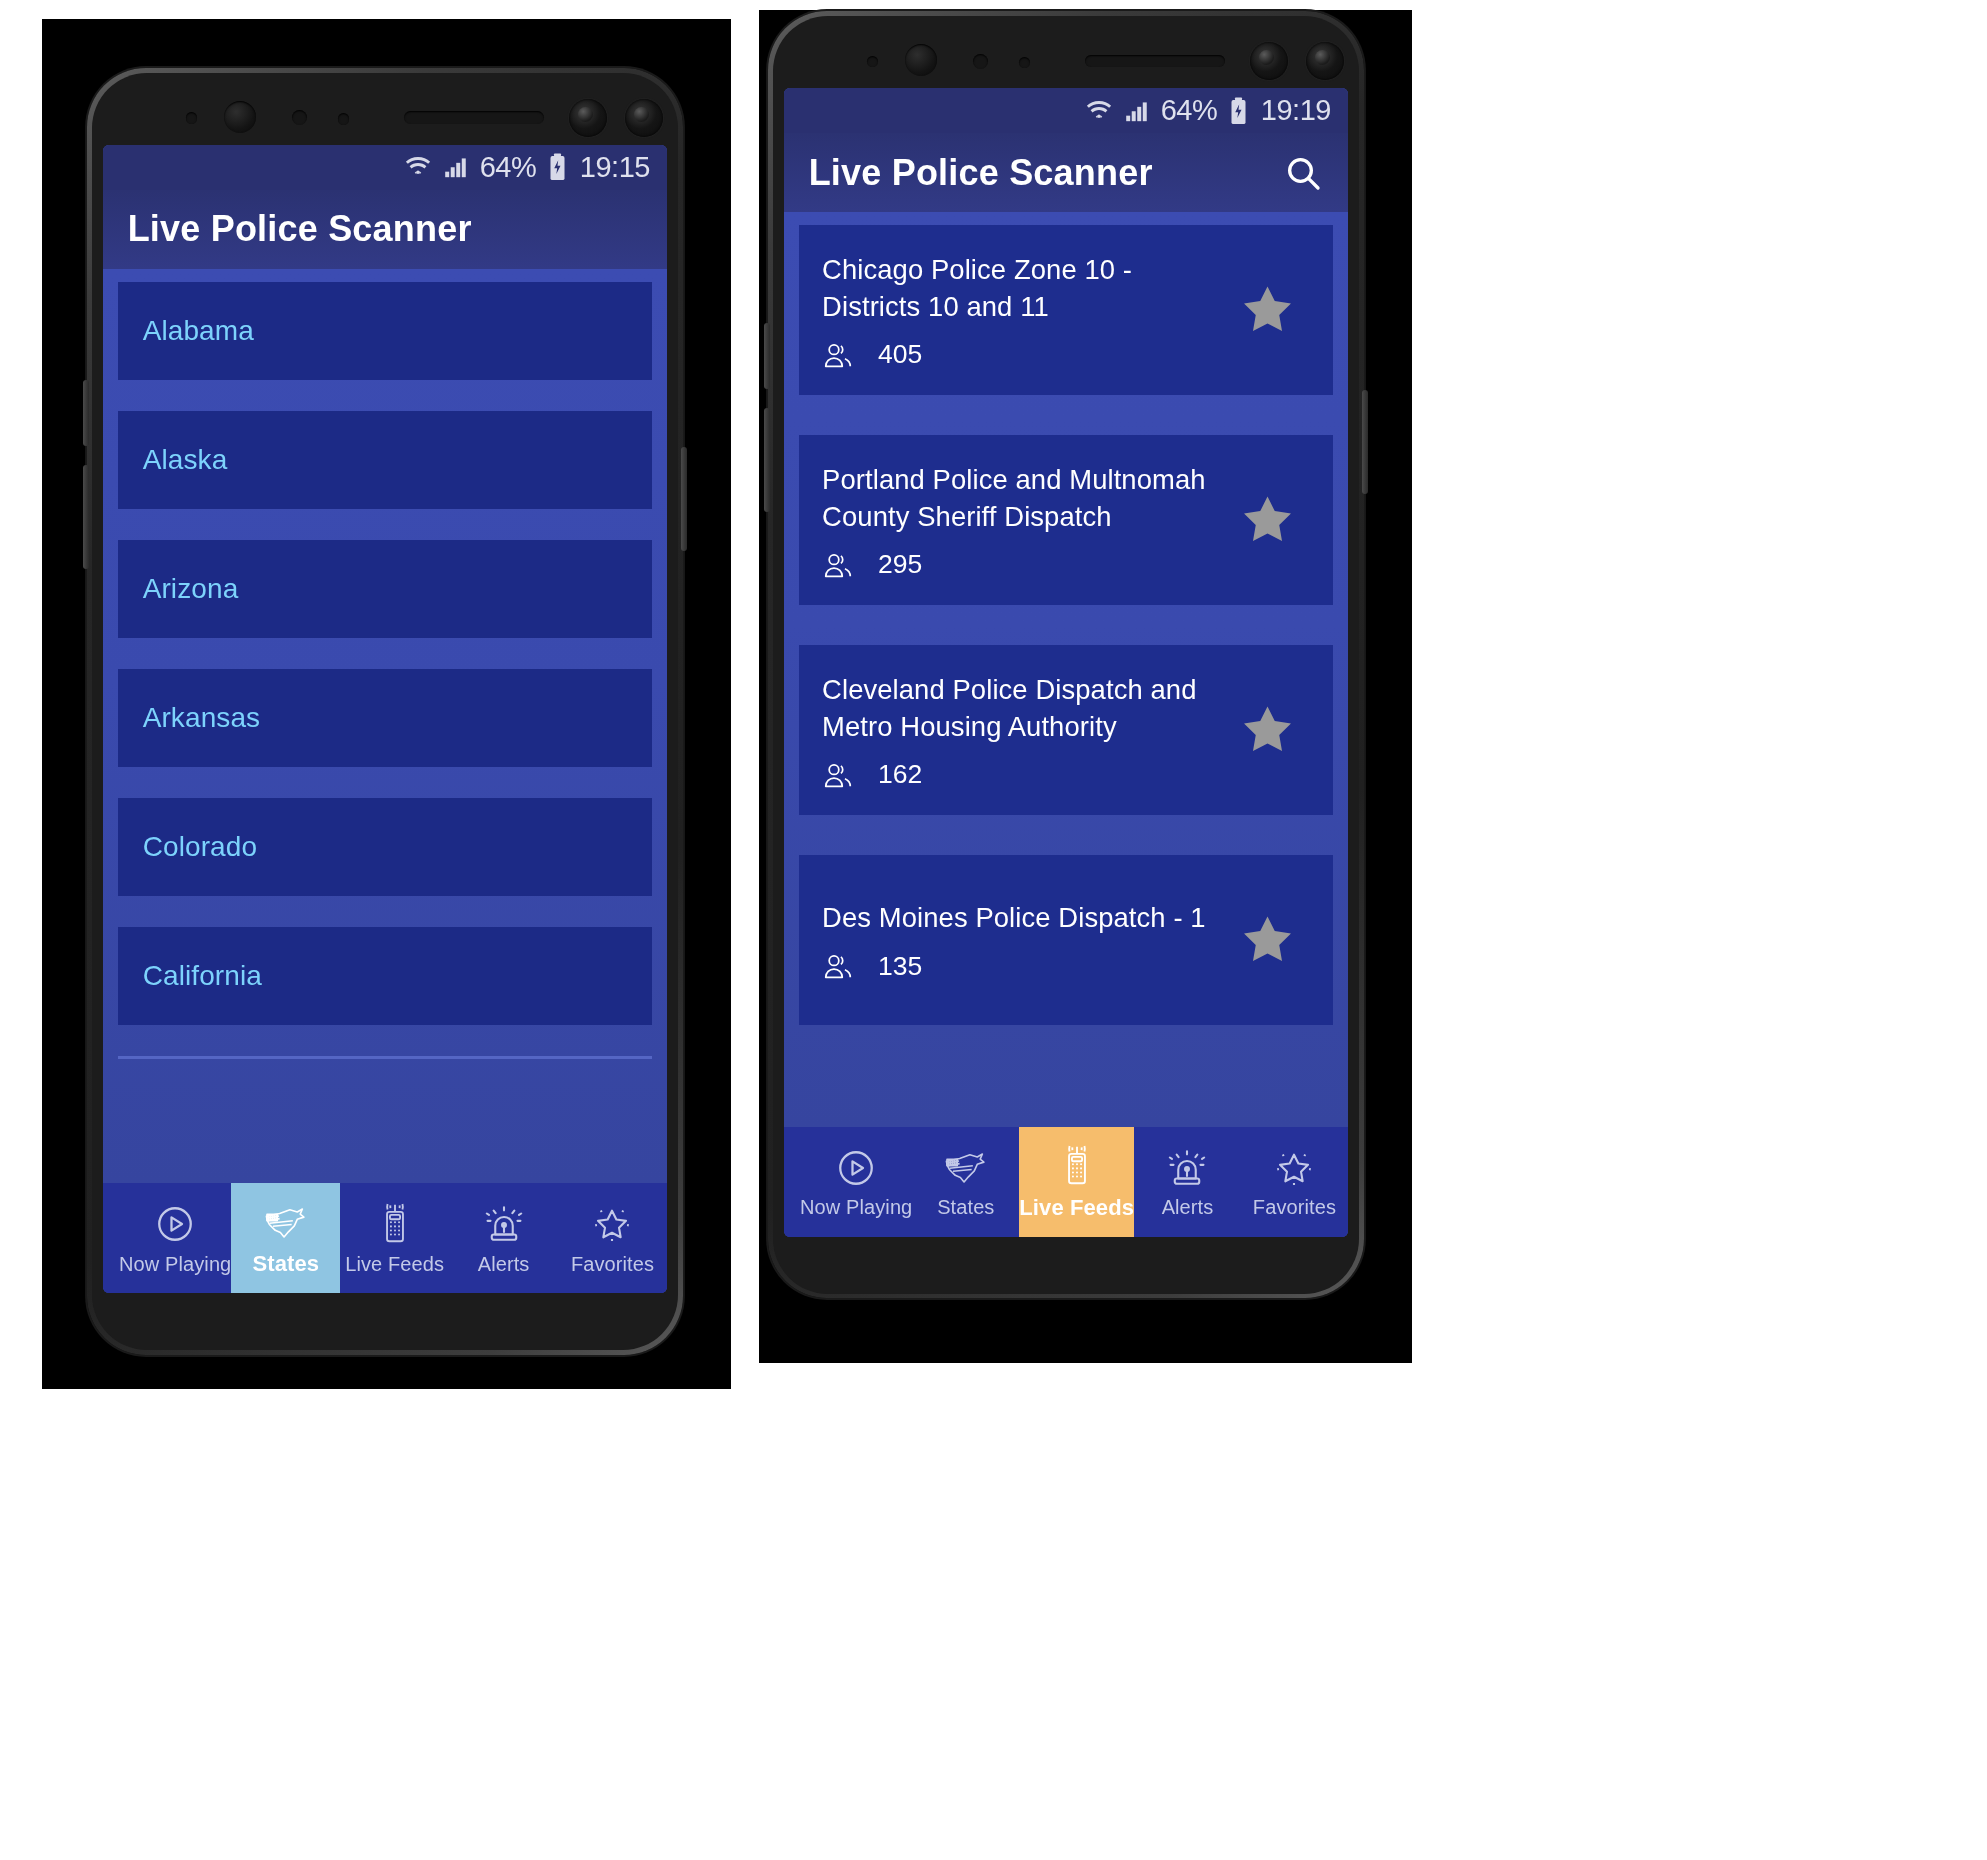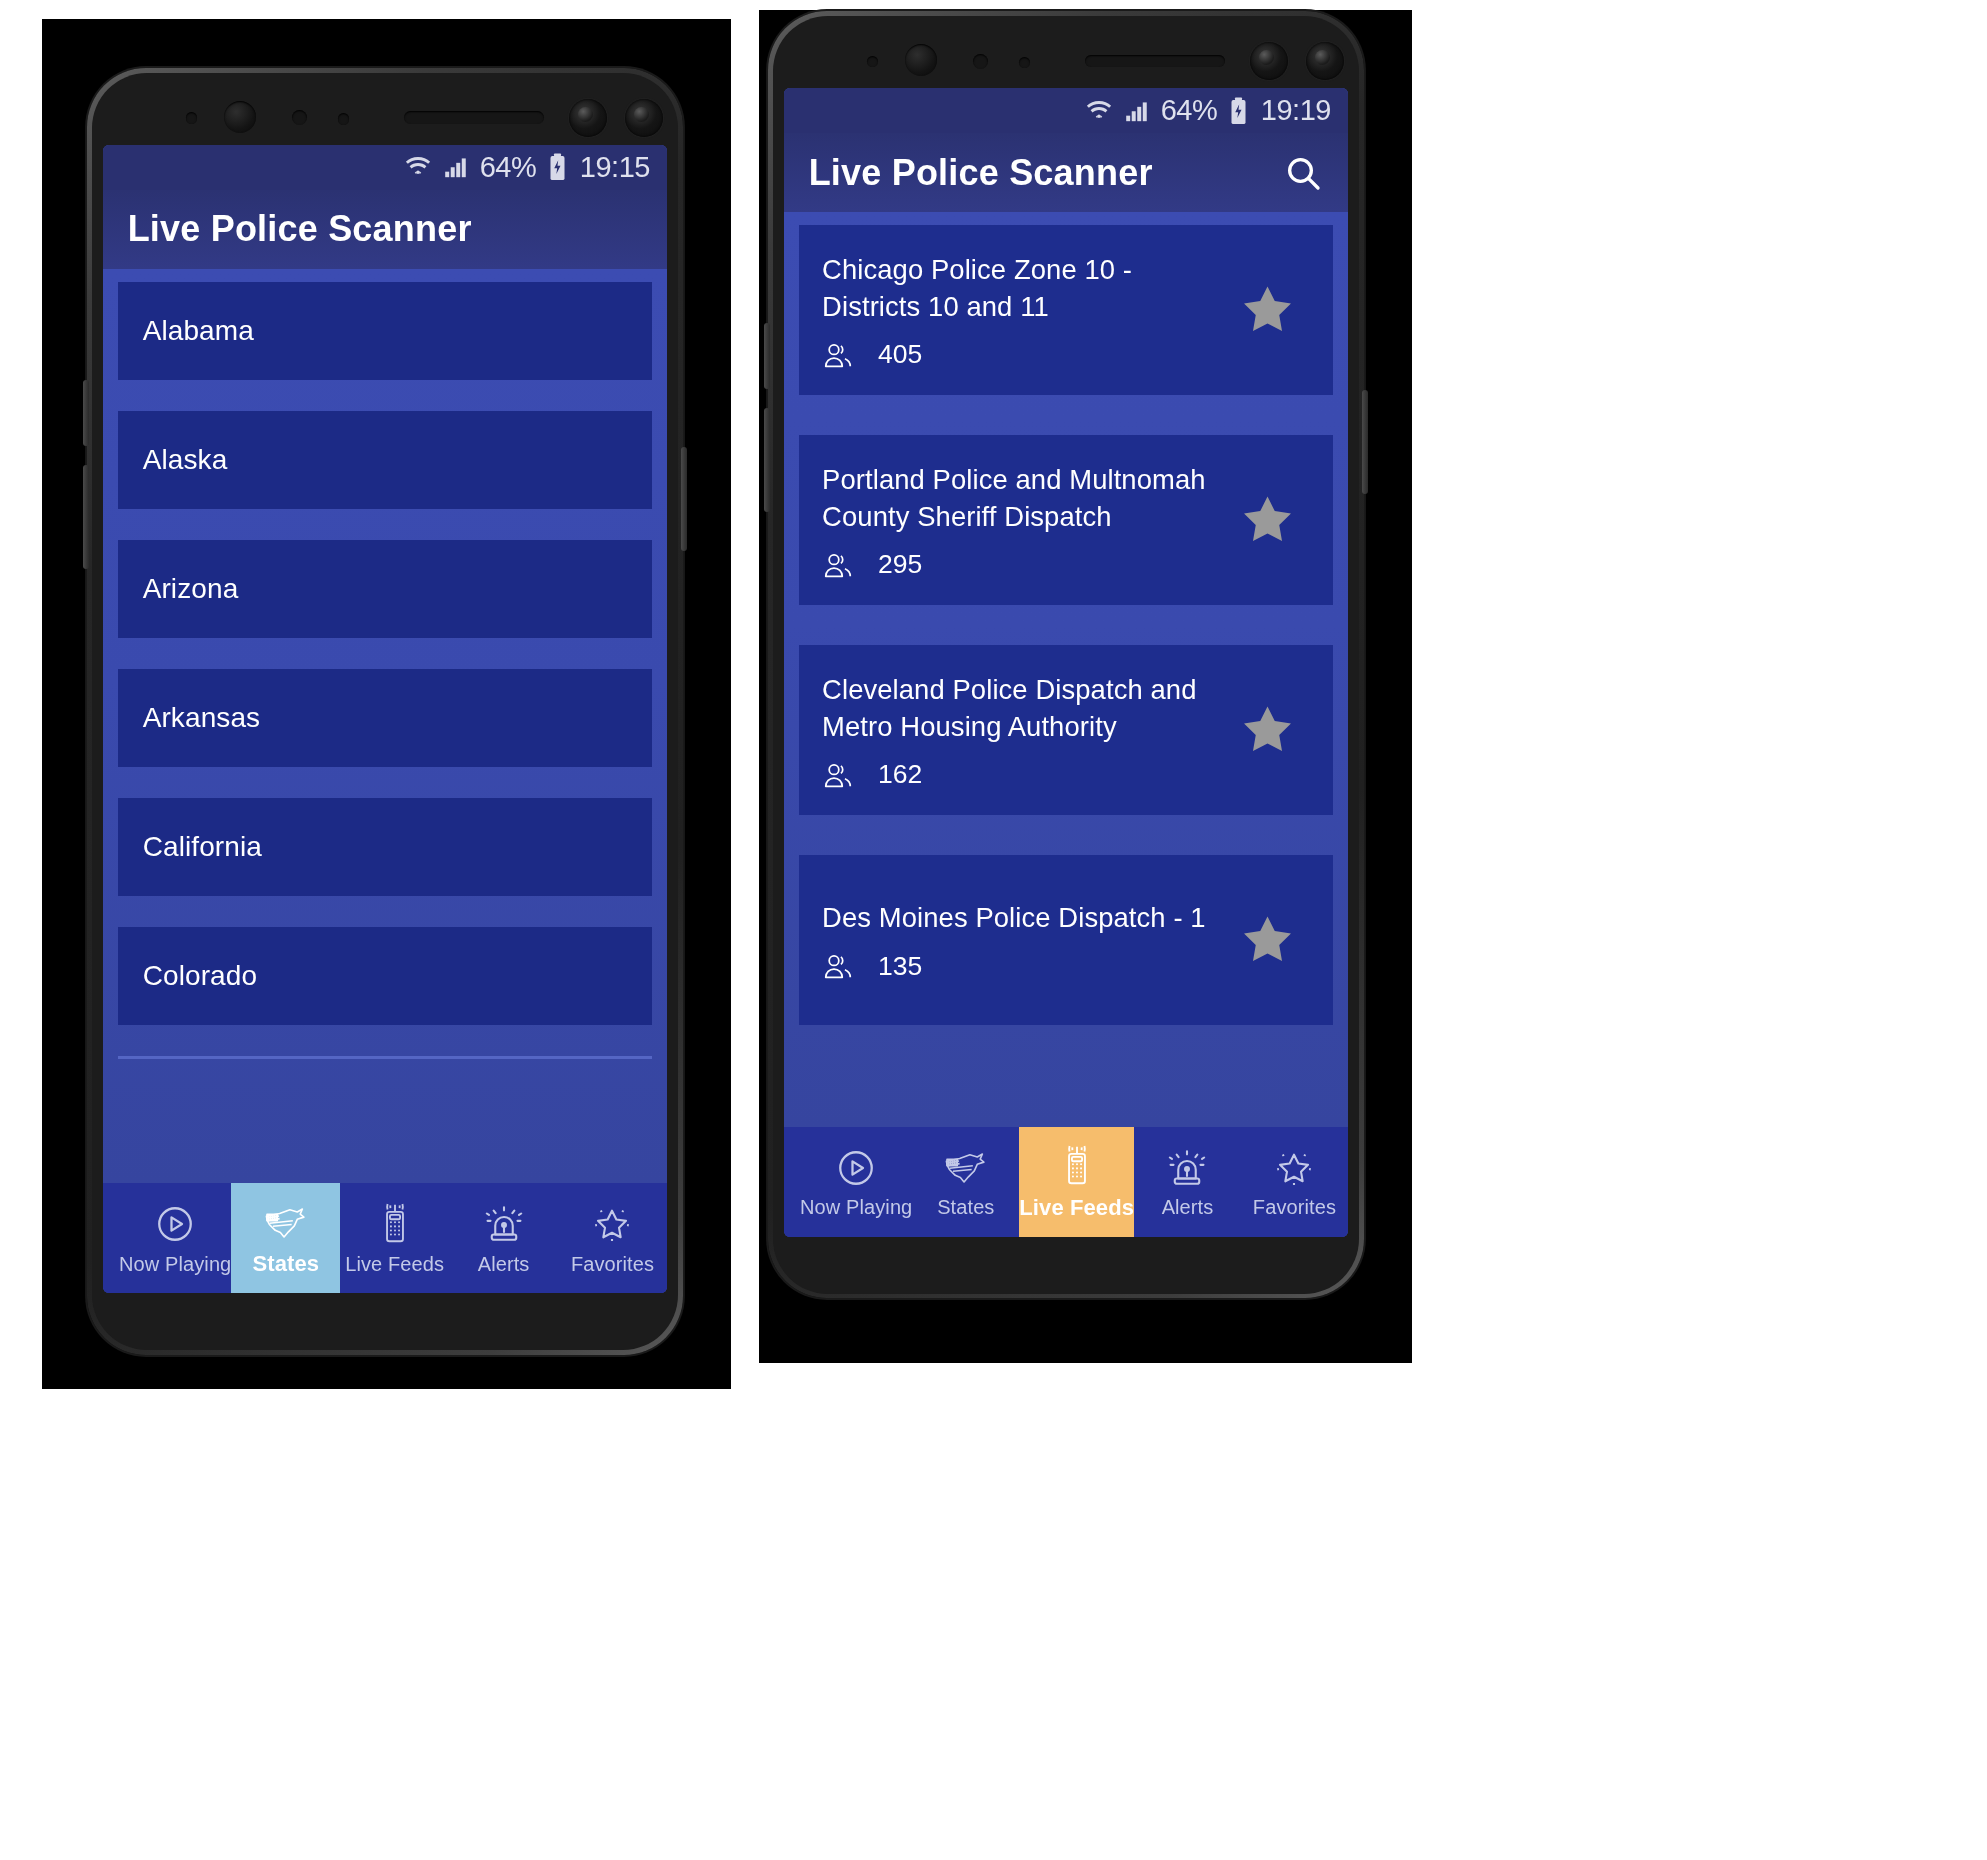--- a/index.html
+++ b/index.html
@@ -142,21 +142,21 @@
   
   .state-card {
     background: #1c2a86;
     height: 98px;
     margin-bottom: 31px;
     display: flex;
     align-items: center;
     padding: 0 24.6px;
   }
   .state-card .lbl {
-    color: #ffffff;
+    color: #7dd3fc;
     font-size: 28px;
     letter-spacing: 0.1px;
   }
   .state-sep {
     height: 2.8px;
     background: #5566c4;
     margin-top: 5.7px;
   }
 
   
@@ -283,24 +283,24 @@
           <div class="state-card">
             <span class="lbl">Alaska</span>
           </div>
           <div class="state-card">
             <span class="lbl">Arizona</span>
           </div>
           <div class="state-card">
             <span class="lbl">Arkansas</span>
           </div>
           <div class="state-card">
+            <span class="lbl">Colorado</span>
+          </div>
+          <div class="state-card">
             <span class="lbl">California</span>
-          </div>
-          <div class="state-card">
-            <span class="lbl">Colorado</span>
           </div>
           <div class="state-sep"></div>
         </div>
 
         <div class="bottomnav">
 
           <div class="nav-item">
             <span class="nav-ico">
               <svg width="42" height="42" viewBox="0 0 24 24" fill="none" stroke="#c3c9e8" stroke-width="1.3">
                 <circle cx="12" cy="12" r="9"></circle>

